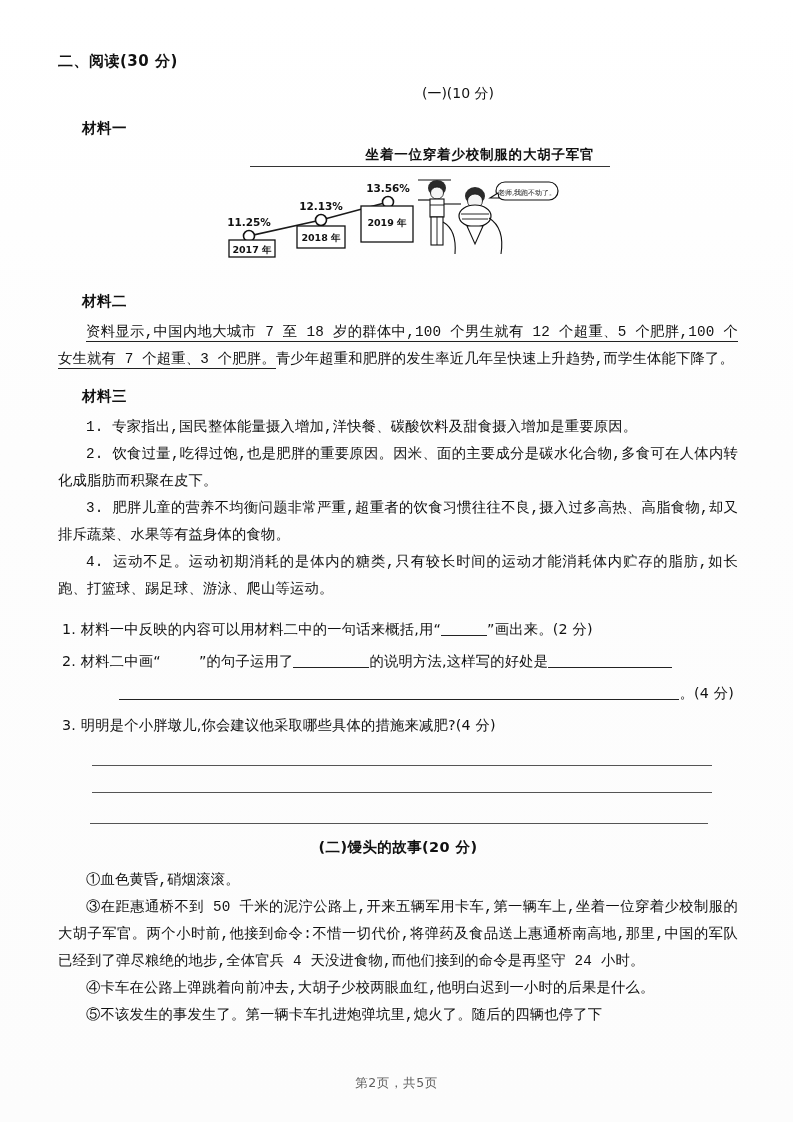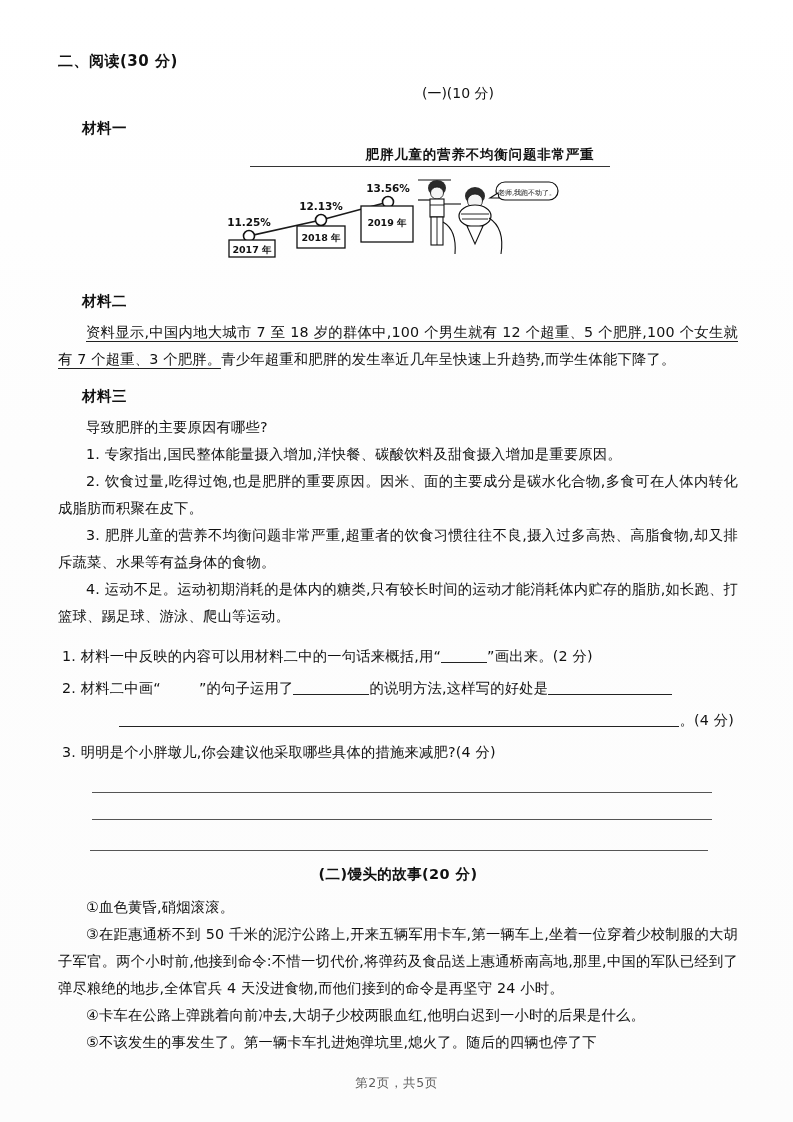--- a/index.html
+++ b/index.html
@@ -54,20 +54,21 @@
     margin: 0 0 8px 0;
     padding-left: 24px;
     letter-spacing: .5px;
   }
   .para {
     font-size: 14.3px;
     line-height: 27px;
     text-align: justify;
     margin: 0;
     letter-spacing: .2px;
+    font-family: Liberation Mono, monospace;
   }
   .para.indent { text-indent: 28px; }
   .ul-solid {
     border-bottom: 1px solid #222;
     padding-bottom: 1px;
   }
 
   
   .chart-wrap {
     position: relative;
@@ -175,21 +176,21 @@
 
   <div class="content">
 
     <div class="sec-head">二、阅读(30 分)</div>
 
     <div class="center-label">(一)(10 分)</div>
 
     <div class="mat-label">材料一</div>
 
     <div class="chart-wrap">
-      <div class="chart-title">肥胖儿童的营养不均衡问题非常严重</div>
+      <div class="chart-title">坐着一位穿着少校制服的大胡子军官</div>
 
       <div class="chart-area">
         <svg class="chart-svg" width="350" height="88" viewBox="0 0 350 88">
 
           <polyline points="36,62 108,46 175,28" fill="none" stroke="#1a1a1a" stroke-width="1.6"></polyline>
 
           <circle cx="36" cy="62" r="5.5" fill="#ffffff" stroke="#111" stroke-width="1.6"></circle>
           <circle cx="108" cy="46" r="5.5" fill="#ffffff" stroke="#111" stroke-width="1.6"></circle>
           <circle cx="175" cy="28" r="5.5" fill="#ffffff" stroke="#111" stroke-width="1.6"></circle>
 
@@ -239,21 +240,20 @@
     </div>
 
     <div class="spacer-18"></div>
 
     <div class="mat-label">材料二</div>
     <p class="para indent"><span class="ul-solid">资料显示,中国内地大城市 7 至 18 岁的群体中,100 个男生就有 12 个超重、5 个肥胖,</span><span class="ul-solid">100 个女生就有 7 个超重、3 个肥胖。</span><span>青少年超重和肥胖的发生率近几年呈快速上升趋势,</span><span>而学生体能下降了。</span></p>
 
     <div class="spacer-14"></div>
 
     <div class="mat-label">材料三</div>
-    <p class="para indent">导致肥胖的主要原因有哪些?</p>
     <p class="para indent">1. 专家指出,国民整体能量摄入增加,洋快餐、碳酸饮料及甜食摄入增加是重要原因。</p>
     <p class="para indent">2. 饮食过量,吃得过饱,也是肥胖的重要原因。因米、面的主要成分是碳水化合物,多食可在人体内转化成脂肪而积聚在皮下。</p>
     <p class="para indent">3. 肥胖儿童的营养不均衡问题非常严重,超重者的饮食习惯往往不良,摄入过多高热、高脂食物,却又排斥蔬菜、水果等有益身体的食物。</p>
     <p class="para indent">4. 运动不足。运动初期消耗的是体内的糖类,只有较长时间的运动才能消耗体内贮存的脂肪,如长跑、打篮球、踢足球、游泳、爬山等运动。</p>
 
     <div class="spacer-8"></div>
 
     <div class="q"><span>1. 材料一中反映的内容可以用材料二中的一句话来概括,用“</span><span class="blank-short"></span><span>”画出来。(2 分)</span></div>
 
     <div class="q"><span>2. 材料二中画“</span><span class="wavy"></span><span>”的句子运用了</span><span class="blank-med"></span><span>的说明方法,这样写的好处是</span><span class="blank-long"></span></div>

